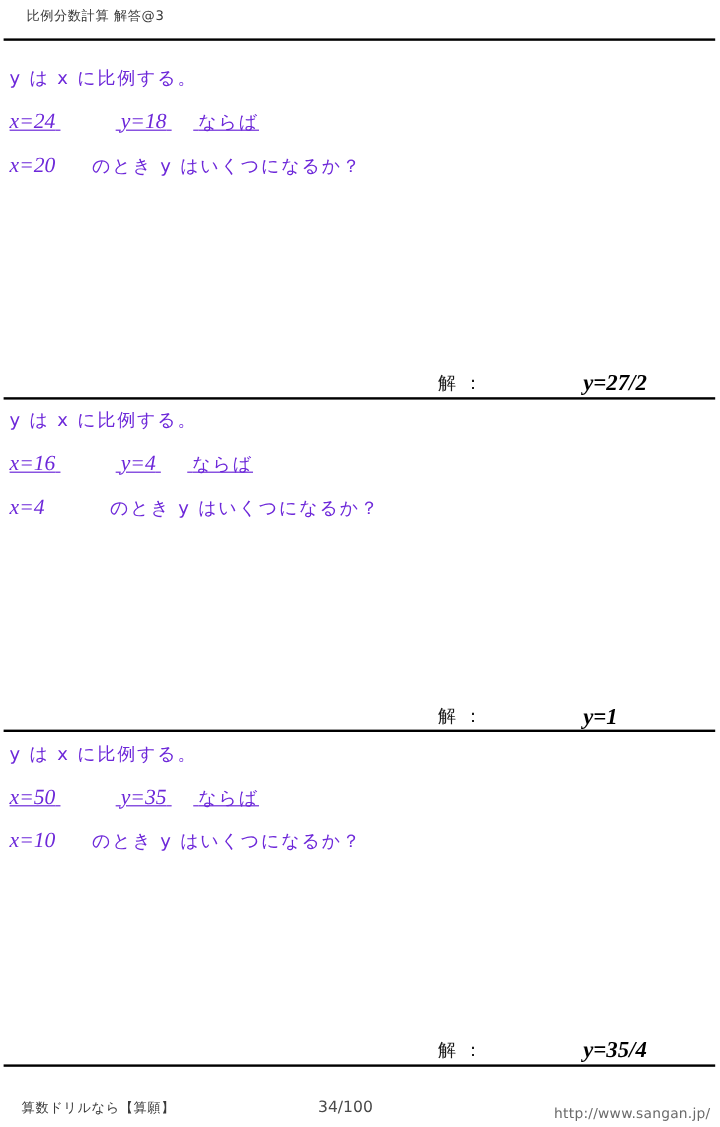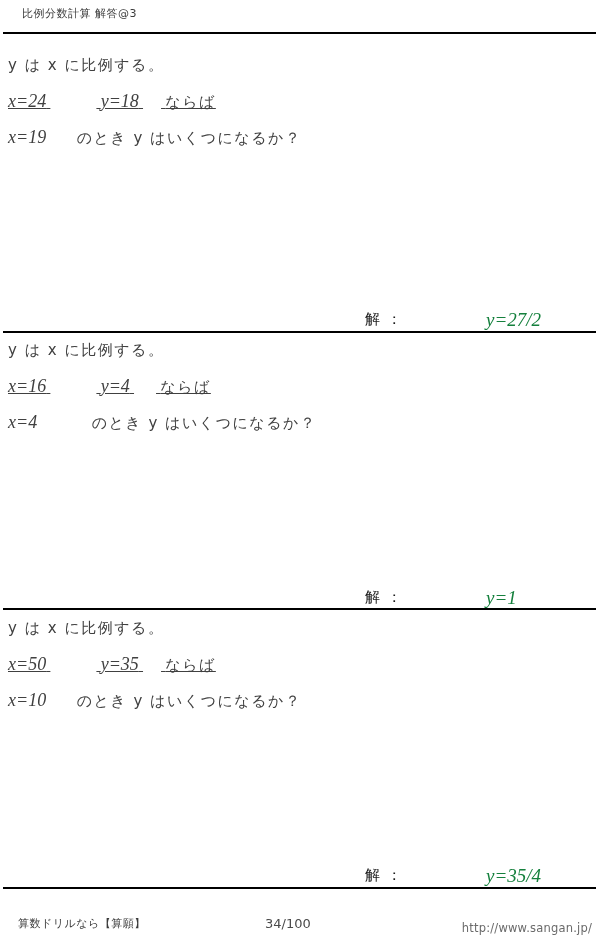--- a/index.html
+++ b/index.html
@@ -52,21 +52,21 @@
     position: absolute;
     left: 0;
     width: 600px;
   }
   .p-line {
     position: absolute;
     left: 8px;
     white-space: nowrap;
     font-family: "Liberation Serif", "DejaVu Serif", serif;
     font-size: 17px;
-    color: #404040;
+    color: #6d28d9;
   }
   .jp {
     font-family: "DejaVu Sans", "Liberation Sans", sans-serif;
     font-size: 15px;
     letter-spacing: 1.5px;
   }
   .math {
     font-style: italic;
     font-size: 18px;
     font-family: "Liberation Serif", "DejaVu Serif", serif;
@@ -96,23 +96,23 @@
     color: #1a1a1a;
     letter-spacing: 1px;
     white-space: nowrap;
   }
   .answer-value {
     position: absolute;
     left: 486px;
     top: -1px;
     font-family: "Liberation Serif", "DejaVu Serif", serif;
     font-style: italic;
-    font-weight: normal;
+    font-weight: bold;
     font-size: 19px;
-    color: #15803d;
+    color: #000000;
     white-space: nowrap;
   }
 
   
   .footer-brand {
     position: absolute;
     left: 18px;
     top: 916px;
     font-family: "DejaVu Sans", "Liberation Sans", sans-serif;
     font-size: 11px;
@@ -167,21 +167,21 @@
       <span class="jp">y は x に比例する。</span>
     </div>
     <div class="p-line line2">
       <span class="math">x=24</span>
       <span class="gap-a"></span>
       <span class="math">y=18</span>
       <span class="gap-b"></span>
       <span class="jp">ならば</span>
     </div>
     <div class="p-line line3">
-      <span class="math">x=19</span>
+      <span class="math">x=20</span>
       <span class="gap-c"></span>
       <span class="jp">のとき y はいくつになるか？</span>
     </div>
   </div>
 
   <div class="answer-row" style="top:310px;">
     <span class="answer-label">解 ：</span>
     <span class="answer-value">y=27/2</span>
   </div>
 

